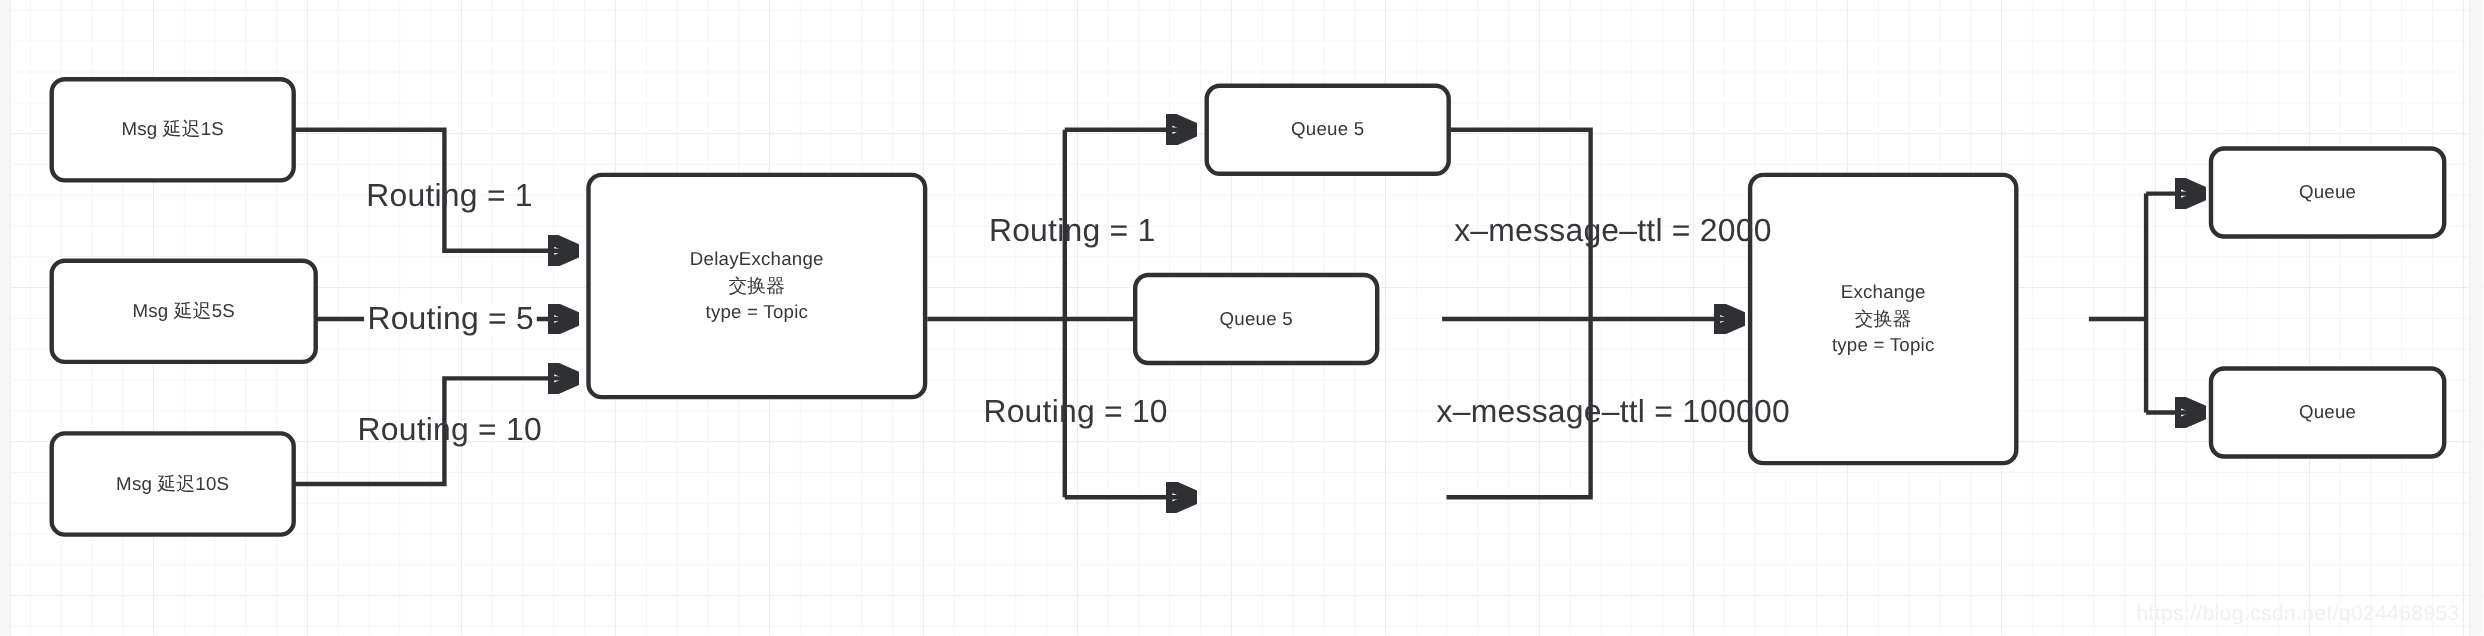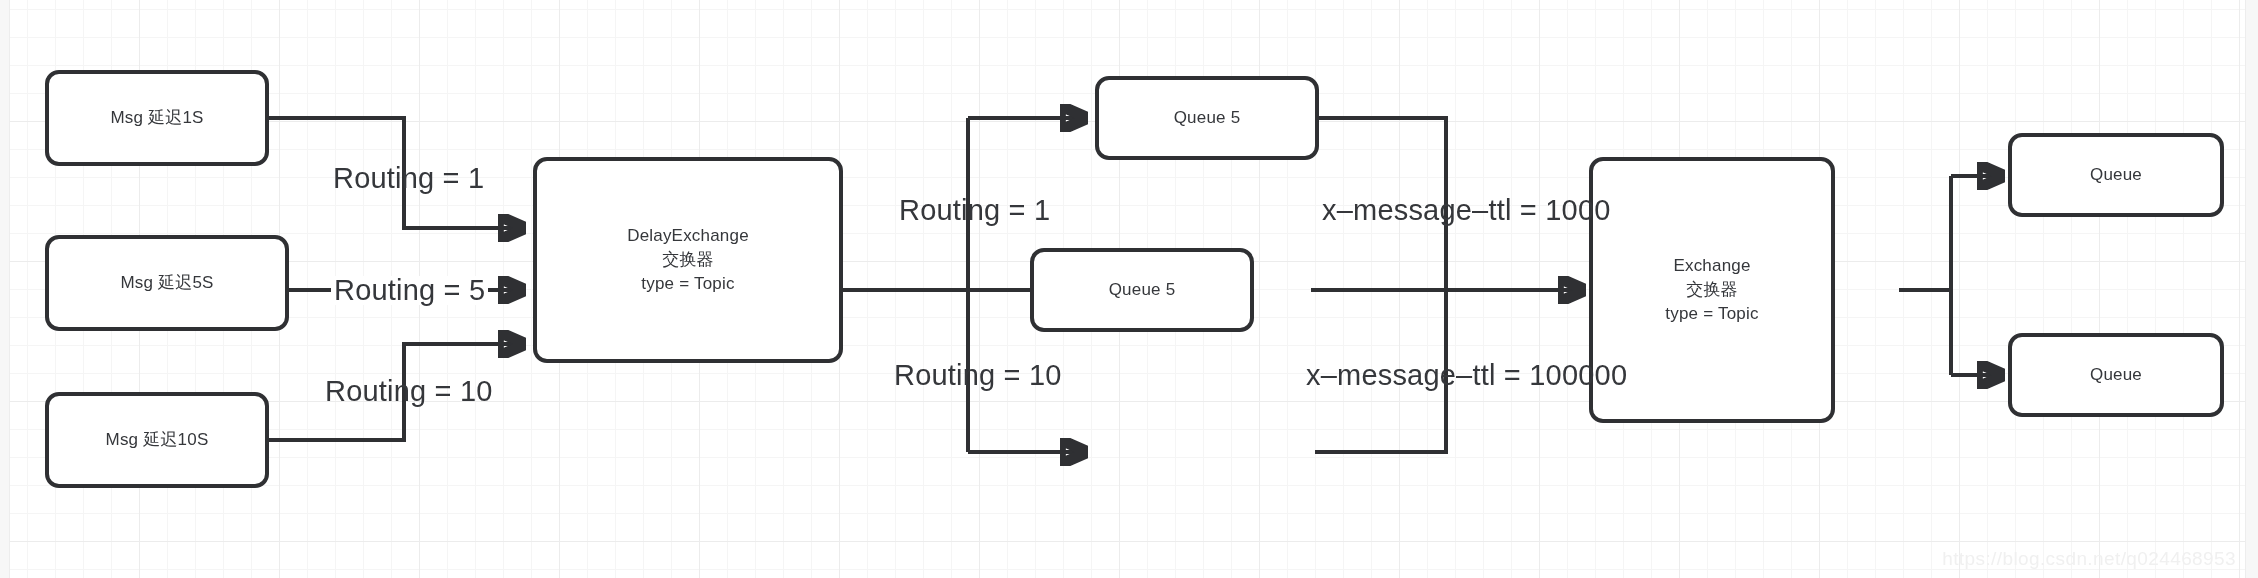--- a/index.html
+++ b/index.html
@@ -186,19 +186,19 @@
   <div class="edge-label" style="left:333px; top:164px;">Routing = 1</div>
 
   <div class="edge-label shadebg" style="left:331px; top:276px;">Routing = 5</div>
 
   <div class="edge-label" style="left:325px; top:377px;">Routing = 10</div>
 
   <div class="edge-label" style="left:899px; top:196px;">Routing = 1</div>
 
   <div class="edge-label" style="left:894px; top:361px;">Routing = 10</div>
 
-  <div class="edge-label" style="left:1322px; top:196px;">x–message–ttl = 1000</div>
+  <div class="edge-label" style="left:1322px; top:196px;">x–message–ttl = 2000</div>
 
   <div class="edge-label" style="left:1306px; top:361px;">x–message–ttl = 100000</div>
 
   <div id="watermark">https://blog.csdn.net/q024468953</div>
 
 </div>
 
 </body></html>

